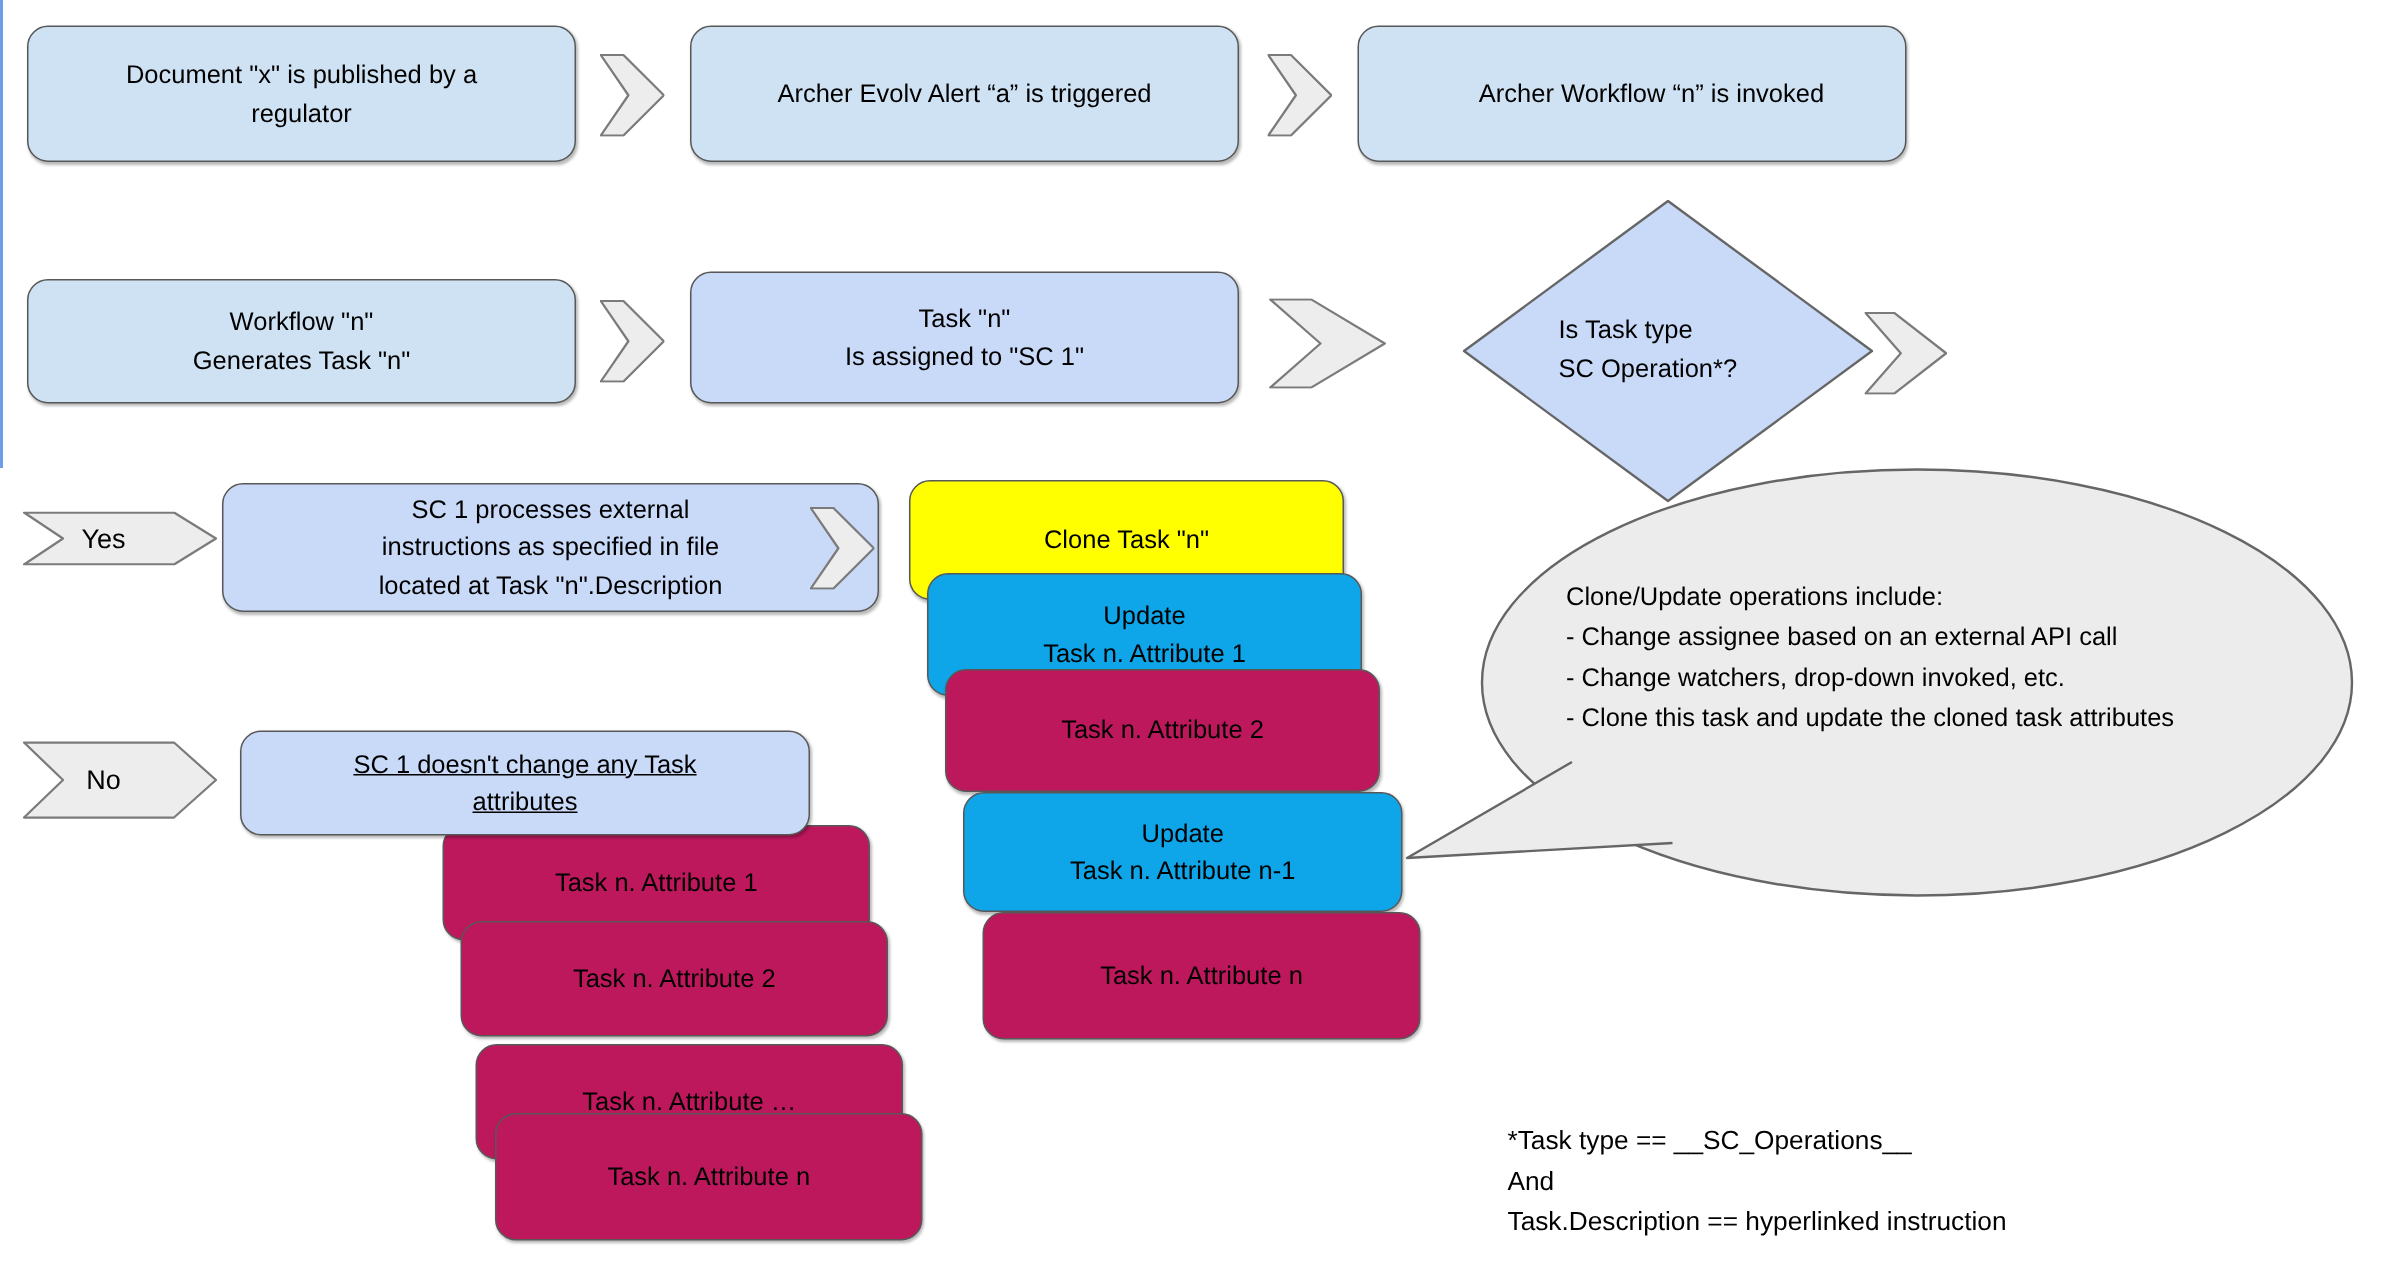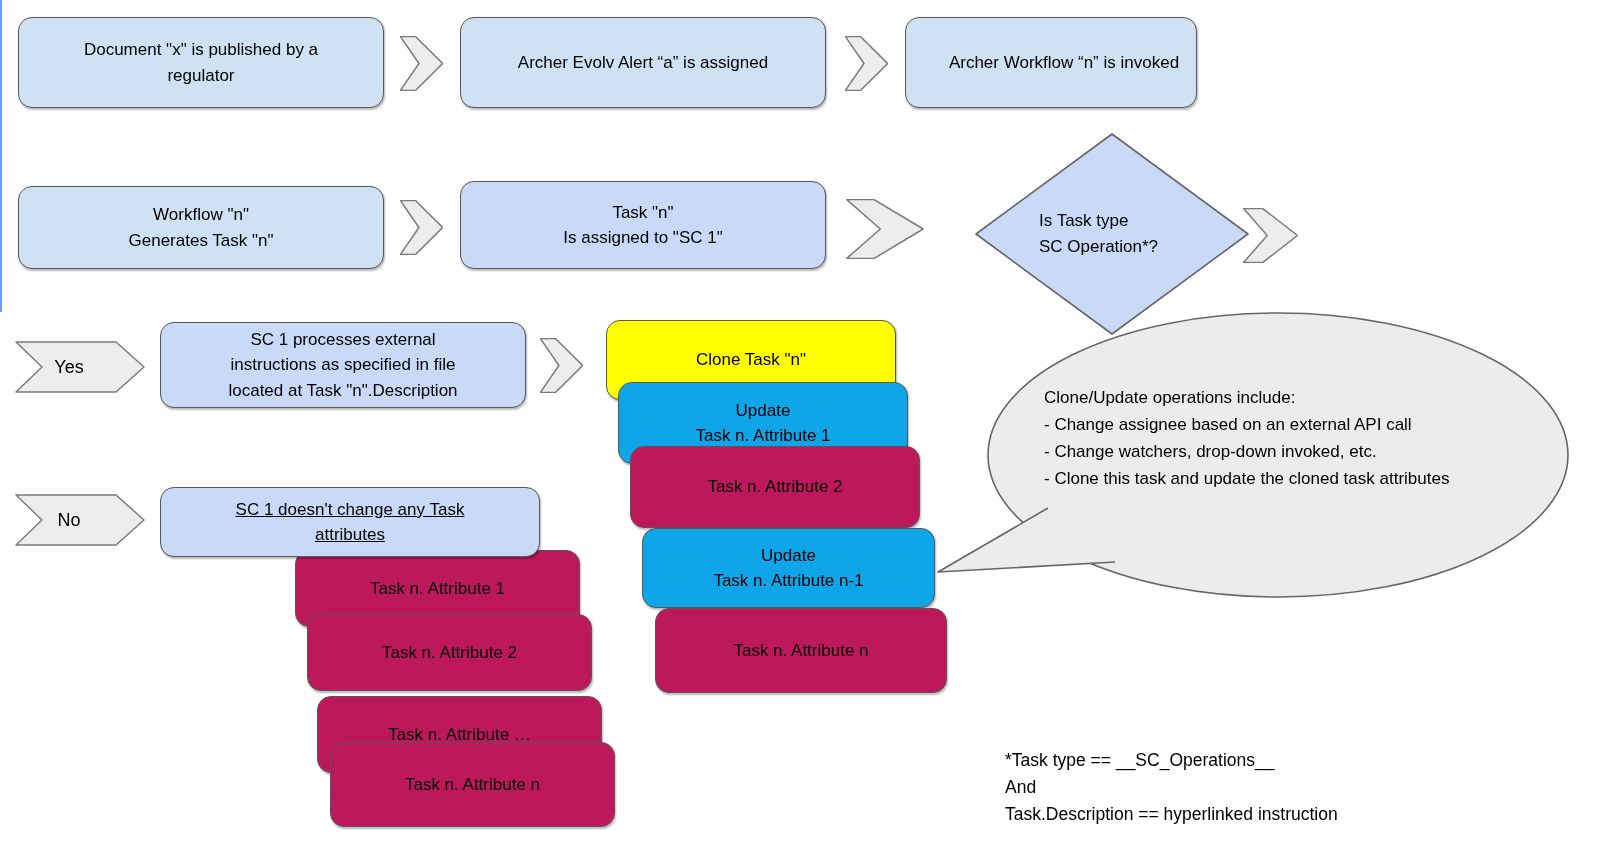--- a/index.html
+++ b/index.html
@@ -55,29 +55,29 @@
 
   <div class="box blue" style="left:18px;top:17px;width:366px;height:91px;">Document "x" is published by a
 regulator</div>
 
   <div class="arrow" style="left:400px;top:36px;width:43px;height:55px;">
     <svg viewBox="0 0 100 100" preserveAspectRatio="none">
         <polygon points="1,1 36,1 99,50 36,99 1,99 44,50" fill="#ededed" stroke="#7b7b7b" stroke-width="1.5" stroke-linejoin="round" vector-effect="non-scaling-stroke"></polygon>
       </svg>
   </div>
 
-  <div class="box blue" style="left:460px;top:17px;width:366px;height:91px;">Archer Evolv Alert “a” is assigned</div>
+  <div class="box blue" style="left:460px;top:17px;width:366px;height:91px;">Archer Evolv Alert “a” is triggered</div>
 
   <div class="arrow" style="left:845px;top:36px;width:43px;height:55px;">
     <svg viewBox="0 0 100 100" preserveAspectRatio="none">
         <polygon points="1,1 36,1 99,50 36,99 1,99 44,50" fill="#ededed" stroke="#7b7b7b" stroke-width="1.5" stroke-linejoin="round" vector-effect="non-scaling-stroke"></polygon>
       </svg>
   </div>
 
-  <div class="box blue" style="left:905px;top:17px;width:292px;height:91px;padding-left:36px;">Archer Workflow “n” is invoked</div>
+  <div class="box blue" style="left:905px;top:17px;width:366px;height:91px;padding-left:36px;">Archer Workflow “n” is invoked</div>
 
   <div class="box blue" style="left:18px;top:186px;width:366px;height:83px;">Workflow "n"
 Generates Task "n"</div>
 
   <div class="arrow" style="left:400px;top:200px;width:43px;height:55px;">
     <svg viewBox="0 0 100 100" preserveAspectRatio="none">
         <polygon points="1,1 36,1 99,50 36,99 1,99 44,50" fill="#ededed" stroke="#7b7b7b" stroke-width="1.5" stroke-linejoin="round" vector-effect="non-scaling-stroke"></polygon>
       </svg>
   </div>
 
@@ -97,28 +97,28 @@
     <div class="dtext">Is Task type
 SC Operation*?</div>
   </div>
 
   <div class="arrow" style="left:1243px;top:208px;width:55px;height:55px;">
     <svg viewBox="0 0 100 100" preserveAspectRatio="none">
         <polygon points="1,1 36,1 99,50 36,99 1,99 44,50" fill="#ededed" stroke="#7b7b7b" stroke-width="1.5" stroke-linejoin="round" vector-effect="non-scaling-stroke"></polygon>
       </svg>
   </div>
 
-  <div class="banner" style="left:15px;top:341px;width:130px;height:52px;">
+  <div class="banner" style="left:15px;top:341px;width:130px;height:36px;">
     <svg viewBox="0 0 130 52" preserveAspectRatio="none">
         <polygon points="1,1 101,1 129,26 101,51 1,51 27,26" fill="#ededed" stroke="#7b7b7b" stroke-width="1.5" stroke-linejoin="round" vector-effect="non-scaling-stroke"></polygon>
       </svg>
     <div class="lbl">Yes</div>
   </div>
 
-  <div class="box lav" style="left:160px;top:322px;width:366px;height:86px;">SC 1 processes external
+  <div class="box lav" style="left:148px;top:322px;width:438px;height:86px;">SC 1 processes external
 instructions as specified in file
 located at Task "n".Description</div>
 
   <div class="arrow" style="left:540px;top:338px;width:43px;height:55px;">
     <svg viewBox="0 0 100 100" preserveAspectRatio="none">
         <polygon points="1,1 36,1 99,50 36,99 1,99 44,50" fill="#ededed" stroke="#7b7b7b" stroke-width="1.5" stroke-linejoin="round" vector-effect="non-scaling-stroke"></polygon>
       </svg>
   </div>
 
   <div class="box yellow" style="left:606px;top:320px;width:290px;height:80px;">Clone Task "n"</div>

